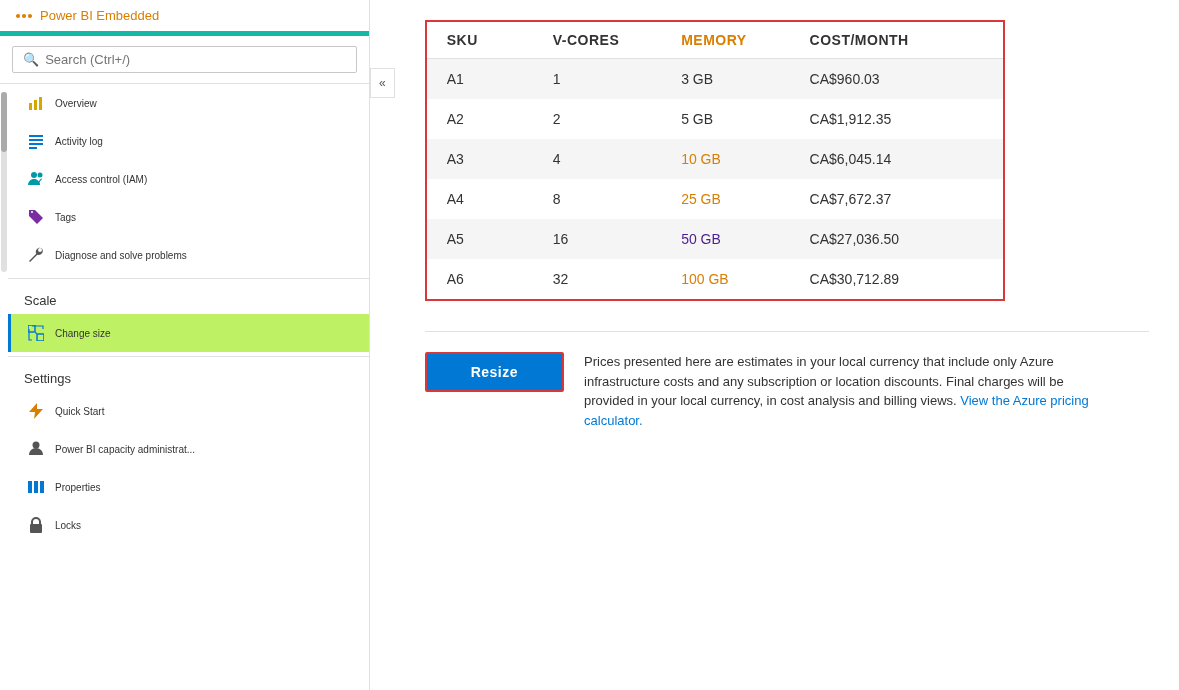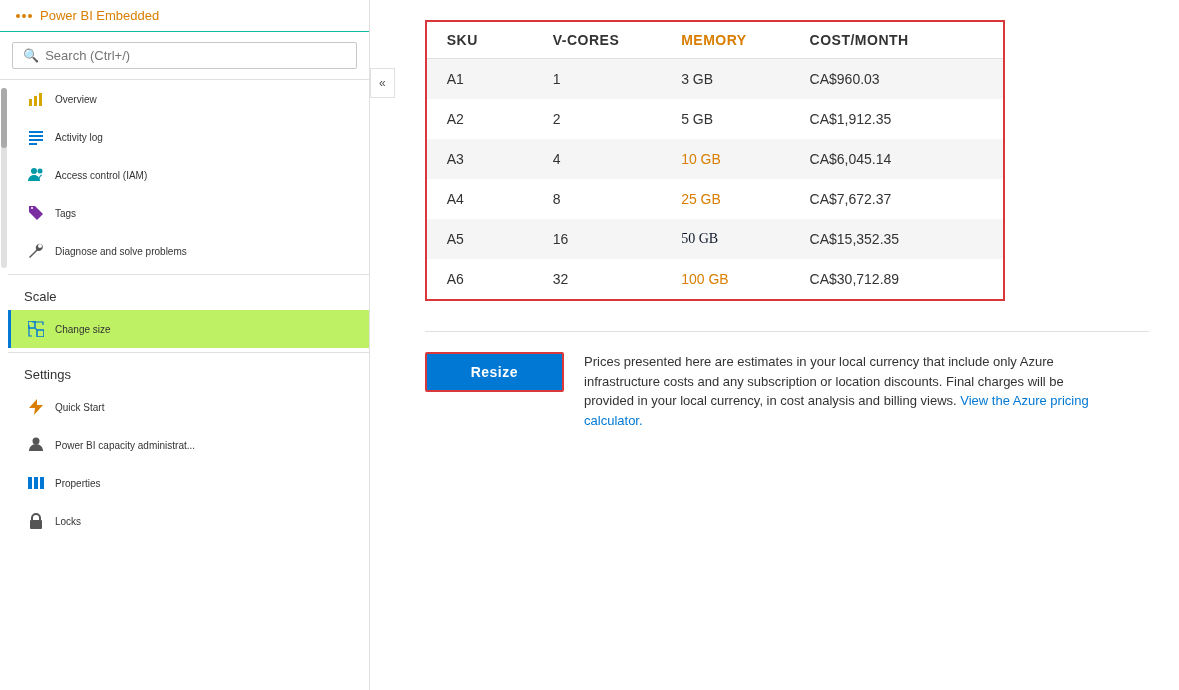--- a/index.html
+++ b/index.html
@@ -223,21 +223,21 @@
 
     
     .powerbi-header {
       display: flex;
       align-items: center;
       gap: 8px;
       padding: 8px 16px 8px 16px;
       font-size: 13px;
       color: #d97e00;
       font-weight: 500;
-      border-bottom: 1px solid #14b8a6;
+      border-bottom: 5px solid #14b8a6;
     }
 
     .dots-icon {
       display: flex;
       gap: 2px;
       align-items: center;
     }
 
     .dot {
       width: 4px;
@@ -432,22 +432,22 @@
     </tr>
           <tr>
       <td>A4</td>
       <td>8</td>
       <td style="color:#d97e00;">25 GB</td>
       <td>CA$7,672.37</td>
     </tr>
           <tr>
       <td>A5</td>
       <td>16</td>
-      <td style="color:#0f172a;font-family:Liberation Serif, serif;">50 GB</td>
-      <td>CA$15,352.35</td>
+      <td style="color:#4c1d95;">50 GB</td>
+      <td>CA$27,036.50</td>
     </tr>
           <tr>
       <td>A6</td>
       <td>32</td>
       <td style="color:#d97e00;">100 GB</td>
       <td>CA$30,712.89</td>
     </tr>
         </tbody>
     </table>
   </div>

